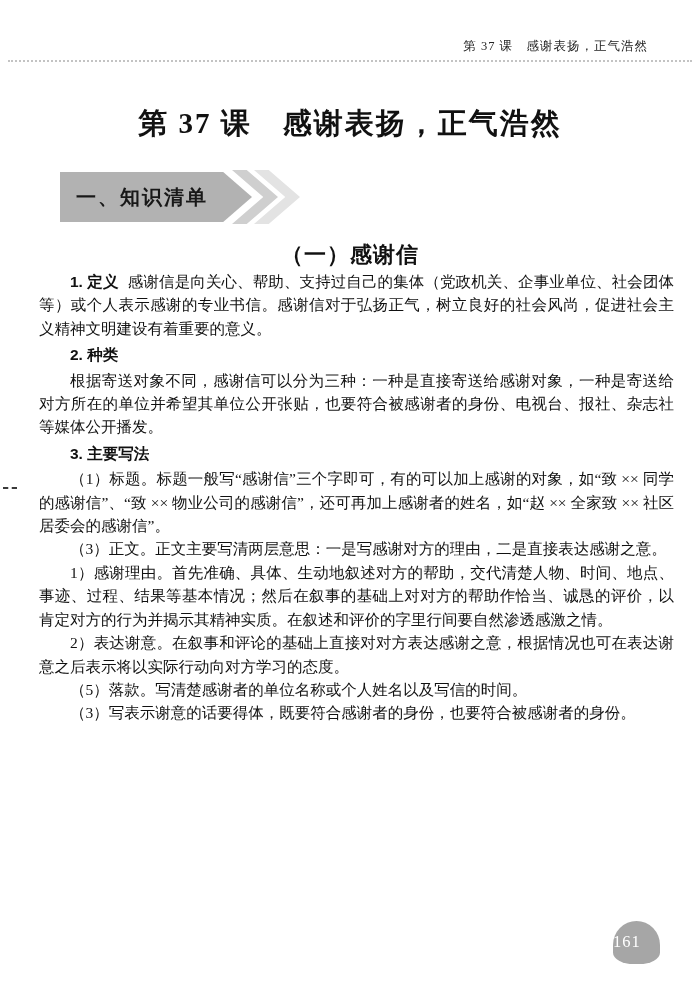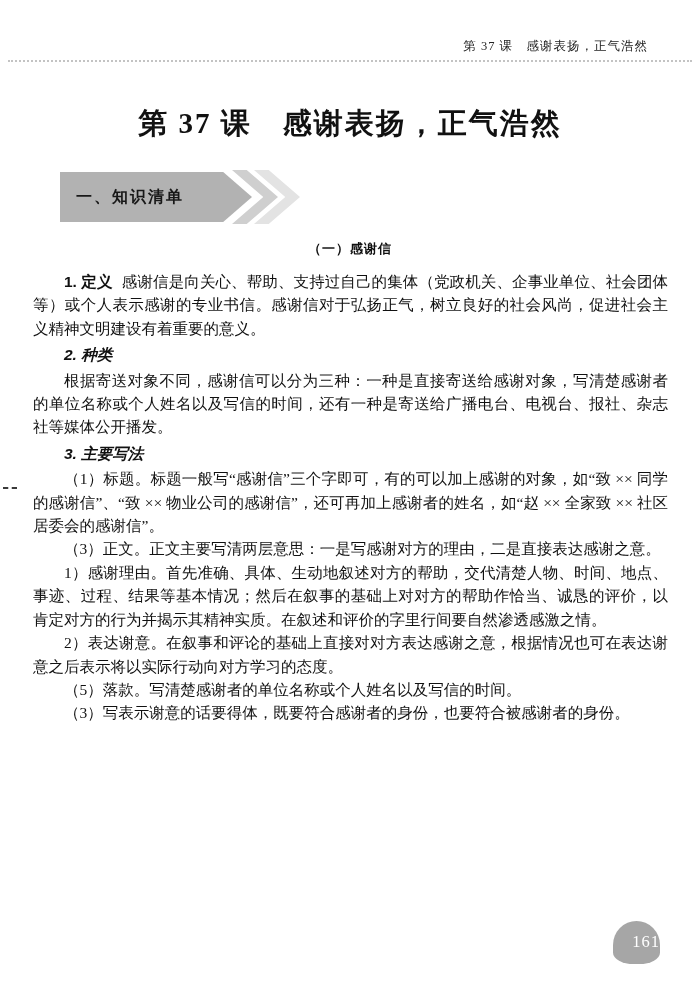--- a/index.html
+++ b/index.html
@@ -24,63 +24,62 @@
   .banner { position:absolute; top:172px; left:60px; height:50px; width:300px; }
   .banner-body {
     position:absolute; left:0; top:0; width:192px; height:50px;
     background:#b2b2b2;
     -webkit-clip-path:polygon(0 0, 85% 0, 100% 50%, 85% 100%, 0 100%);
     clip-path:polygon(0 0, 85% 0, 100% 50%, 85% 100%, 0 100%);
   }
   .banner-label {
     position:absolute; left:16px; top:0; height:50px; line-height:50px;
     font-family:"Liberation Sans","DejaVu Sans",sans-serif;
-    font-weight:bold; font-size:16px; color:#181818; letter-spacing:2px;
+    font-weight:bold; font-size:20px; color:#181818; letter-spacing:2px;
     white-space:nowrap;
   }
   .chev {
     position:absolute; top:-2px; width:46px; height:54px;
     -webkit-clip-path:polygon(0 0, 32% 0, 100% 50%, 32% 100%, 0 100%, 68% 50%);
     clip-path:polygon(0 0, 32% 0, 100% 50%, 32% 100%, 0 100%, 68% 50%);
   }
   .chev-1 { left:172px; background:#cfcfcf; }
   .chev-2 { left:194px; background:#e3e3e3; }
   
   .subtitle {
     position:absolute; top:240px; left:0; width:100%;
-    text-align:center; font-size:13px; font-weight:bold;
+    text-align:center; font-size:22px; font-weight:bold;
     font-family:"Liberation Sans","DejaVu Sans",sans-serif; letter-spacing:1px;
   }
   
   .content {
-    position:absolute; top:270px; left:33px; width:635px;
+    position:absolute; top:270px; left:39px; width:635px;
     font-size:15.5px; line-height:23.4px; text-align:justify;
   }
   .content p { margin:0; padding:0; }
   .para { text-indent:2em; }
   .heading {
     text-indent:2em; font-weight:bold; margin:3px 0 2px 0 !important;
     font-family:"Liberation Sans","DejaVu Sans",sans-serif;
-    font-style:italic;
   }
   .lead {
     font-weight:bold; margin-right:0.6em;
     font-family:"Liberation Sans","DejaVu Sans",sans-serif;
   }
   
   .margin-mark {
     position:absolute; left:3px; top:487px; width:14px; height:0;
     border-top:2px dashed #3a3a3a;
   }
   
   .page-badge {
     position:absolute; left:613px; top:921px; width:47px; height:43px;
     background:#a6a6a6; color:#ffffff;
     border-radius:50% 50% 44% 44% / 56% 56% 26% 26%;
-    text-align:right; line-height:41px; font-size:16.5px; letter-spacing:1px;
+    text-align:left; line-height:41px; font-size:16.5px; letter-spacing:1px;
   }
 </style>
 </head>
 <body>
 
 <div class="running-header">第 37 课　感谢表扬，正气浩然</div>
 <div class="dotted-rule"></div>
 
 <div class="page-title">第 37 课　感谢表扬，正气浩然</div>
 
@@ -89,21 +88,21 @@
   <div class="chev chev-1"></div>
   <div class="chev chev-2"></div>
   <div class="banner-label">一、知识清单</div>
 </div>
 
 <div class="subtitle">（一）感谢信</div>
 
 <div class="content">
   <p class="para"><span class="lead">1. 定义</span><span>感谢信是向关心、帮助、支持过自己的集体（党政机关、企事业单位、社会团体等）或个人表示感谢的专业书信。感谢信对于弘扬正气，树立良好的社会风尚，促进社会主义精神文明建设有着重要的意义。</span></p>
   <p class="heading">2. 种类</p>
-  <p class="para">根据寄送对象不同，感谢信可以分为三种：一种是直接寄送给感谢对象，写清楚感谢者的单位名称或个人姓名以及写信的时间，还有一种是寄送给广播电台、电视台、报社、杂志社等媒体公开播发。</p>
+  <p class="para">根据寄送对象不同，感谢信可以分为三种：一种是直接寄送给感谢对象，一种是寄送给对方所在的单位并希望其单位公开张贴，也要符合被感谢者的身份、电视台、报社、杂志社等媒体公开播发。</p>
   <p class="heading">3. 主要写法</p>
   <p class="para">（1）标题。标题一般写“感谢信”三个字即可，有的可以加上感谢的对象，如“致 ×× 同学的感谢信”、“致 ×× 物业公司的感谢信”，还可再加上感谢者的姓名，如“赵 ×× 全家致 ×× 社区居委会的感谢信”。</p>
   <p class="para">（3）正文。正文主要写清两层意思：一是写感谢对方的理由，二是直接表达感谢之意。</p>
   <p class="para">1）感谢理由。首先准确、具体、生动地叙述对方的帮助，交代清楚人物、时间、地点、事迹、过程、结果等基本情况；然后在叙事的基础上对对方的帮助作恰当、诚恳的评价，以肯定对方的行为并揭示其精神实质。在叙述和评价的字里行间要自然渗透感激之情。</p>
   <p class="para">2）表达谢意。在叙事和评论的基础上直接对对方表达感谢之意，根据情况也可在表达谢意之后表示将以实际行动向对方学习的态度。</p>
   <p class="para">（5）落款。写清楚感谢者的单位名称或个人姓名以及写信的时间。</p>
   <p class="para">（3）写表示谢意的话要得体，既要符合感谢者的身份，也要符合被感谢者的身份。</p>
 </div>
 
 <div class="margin-mark"></div>

